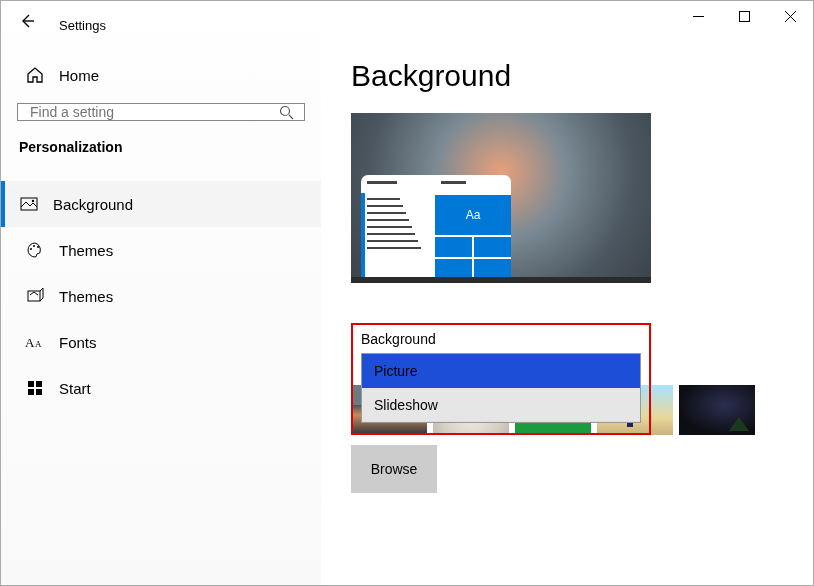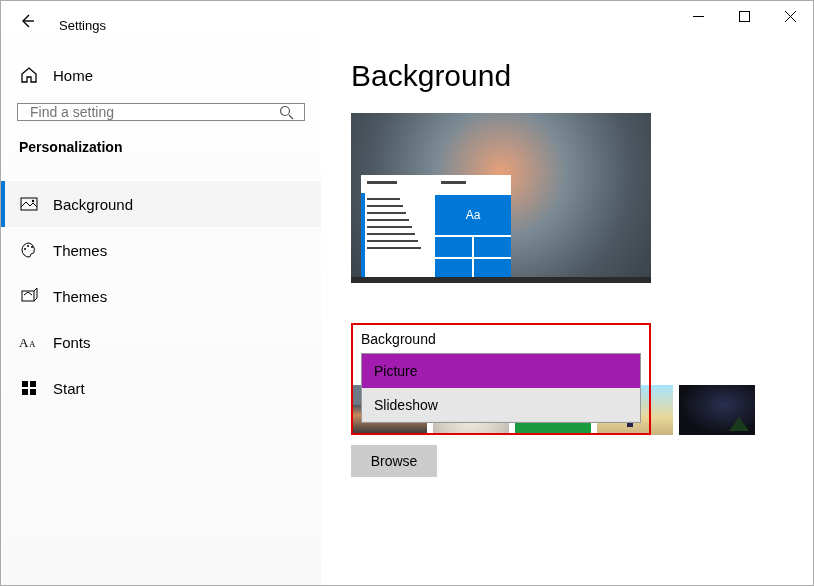--- a/index.html
+++ b/index.html
@@ -48,21 +48,21 @@
   }
   .sidebar {
     width: 320px;
     padding: 8px 0 0 0;
     background: linear-gradient(180deg,#fefefe,#f9f9f9);
     position: relative;
   }
   .home-row, .nav-item {
     display:flex; align-items:center;
     height: 44px;
-    padding-left: 18px;
+    padding-left: 24px;
     gap: 14px;
   }
   .nav-item { height:46px; }
   .home-row { margin-top: 12px; margin-bottom: 6px; }
   .icon { width:20px; height:20px; display:flex; align-items:center; justify-content:center; flex:0 0 20px; }
   .search {
     margin: 6px 16px 18px 16px;
     height: 18px;
     border:1px solid #888;
     display:flex; align-items:center;
@@ -98,20 +98,21 @@
     width: 300px;
     height: 170px;
     position: relative;
     background: radial-gradient(circle at 50% 35%, #e7a07a 0%, #7b8a94 35%, #4c5761 70%, #3a4249 100%);
     margin-bottom: 40px;
   }
   .preview-panel {
     position:absolute; left:10px; bottom:0;
     width:150px; height:108px;
     background:#fff;
+    border-radius:7px;
   }
   .mini-win-bar { position:absolute; top:6px; left:6px; width:30px; height:3px; background:#444; }
   .mini-win-bar2 { position:absolute; top:6px; left:80px; width:25px; height:3px; background:#444; }
   .mini-lines { position:absolute; top:18px; left:6px; width:60px; }
   .mini-lines div { height:2px; background:#444; margin:5px 0; }
   .mini-lines div:nth-child(1){width:55%;} .mini-lines div:nth-child(2){width:60%;}
   .mini-lines div:nth-child(3){width:65%;} .mini-lines div:nth-child(4){width:70%;}
   .mini-lines div:nth-child(5){width:75%;} .mini-lines div:nth-child(6){width:80%;}
   .mini-lines div:nth-child(7){width:85%;} .mini-lines div:nth-child(8){width:90%;}
   .mini-blue-col { position:absolute; left:0; top:18px; width:4px; height:88px; background:#0078d7;}
@@ -133,21 +134,21 @@
     border:1px solid #999;
     background:#e6e6e6;
   }
   .dropdown .opt {
     height:34px;
     display:flex; align-items:center;
     padding:0 12px;
     font-size:14px;
     border-bottom:1px solid rgba(0,0,0,0.03);
   }
-  .dropdown .opt.sel { background:#a21caf; }
+  .dropdown .opt.sel { background:#1d4ed8; }
   .highlight-box {
     border:2px solid #e00000;
     padding: 6px 8px 10px 8px;
     width: 300px;
     margin-bottom: 4px;
     position: relative;
     z-index: 2;
   }
 
   .thumbs {
@@ -163,21 +164,21 @@
   }
   .thumb.t1 { background: linear-gradient(180deg,#6b7a85 40%,#4a545c 40%,#c78a5e 60%, #2d3338 100%); }
   .thumb.t2 { background: radial-gradient(circle at 50% 60%, #f3ece0 0%, #d6d0c4 60%, #b9b3a7 100%); position:relative;}
   .thumb.t2::after{content:"GHOST"; position:absolute; top:6px; left:8px; font-size:9px; letter-spacing:2px; color:#444;}
   .thumb.t3 { background: linear-gradient(180deg,#2f8de0 0%, #2f8de0 70%, #1a9b3d 70%, #1a9b3d 100%); }
   .thumb.t4 { background: linear-gradient(180deg,#a6e4ff 0%, #e9d79a 65%, #c9b27e 100%); position:relative;}
   .thumb.t4::after{content:""; position:absolute; left:40%; bottom:8px; width:6px; height:16px; background:#225; }
   .thumb.t5 { background: radial-gradient(ellipse at 60% 40%, #2a2f50 0%, #0d0e14 70%); position:relative;}
   .thumb.t5::after{content:""; position:absolute; right:6px; bottom:4px; width:0;height:0; border-left:10px solid transparent; border-right:10px solid transparent; border-bottom:14px solid #1a3a1e;}
   .browse-btn {
-    width:86px; height:32px;
+    width:86px; height:48px;
     background:#ccc;
     border:none;
     font-size:14px;
     text-align:center;
     display:flex; align-items:center; justify-content:center;
   }
   svg { display:block; }
 </style>
 </head>
 <body>

